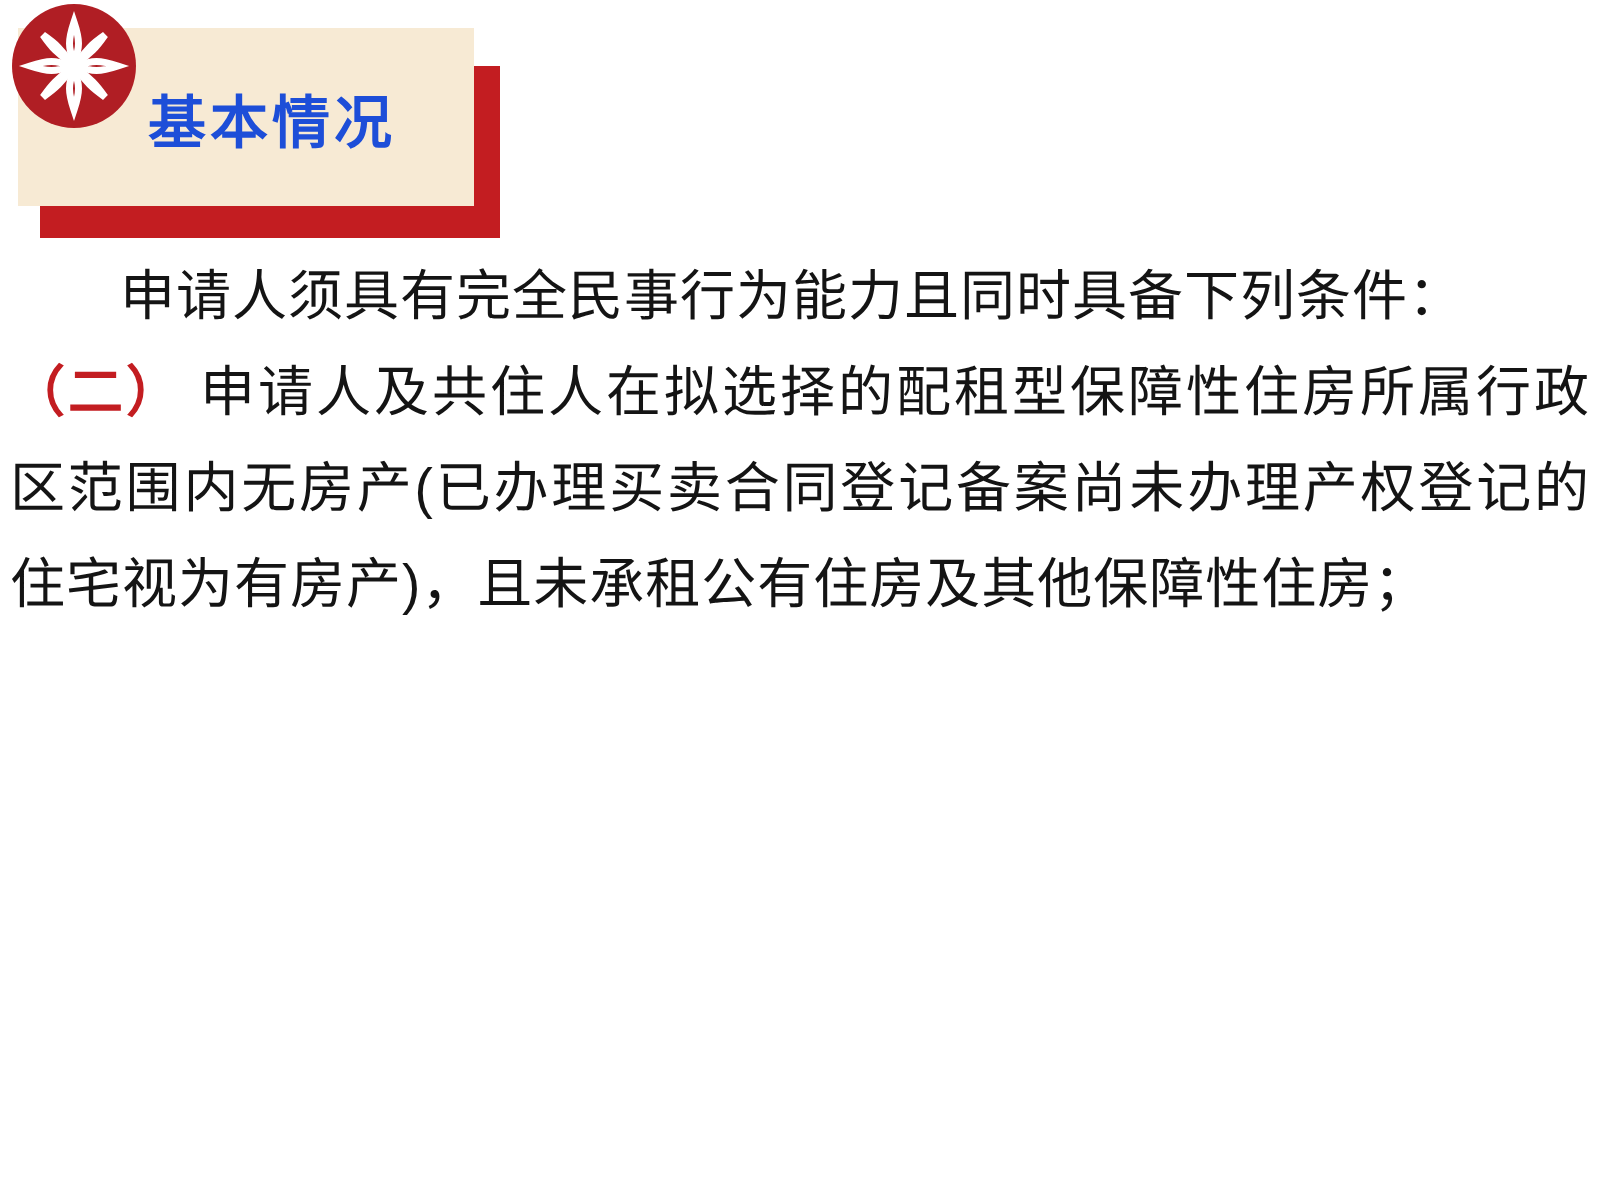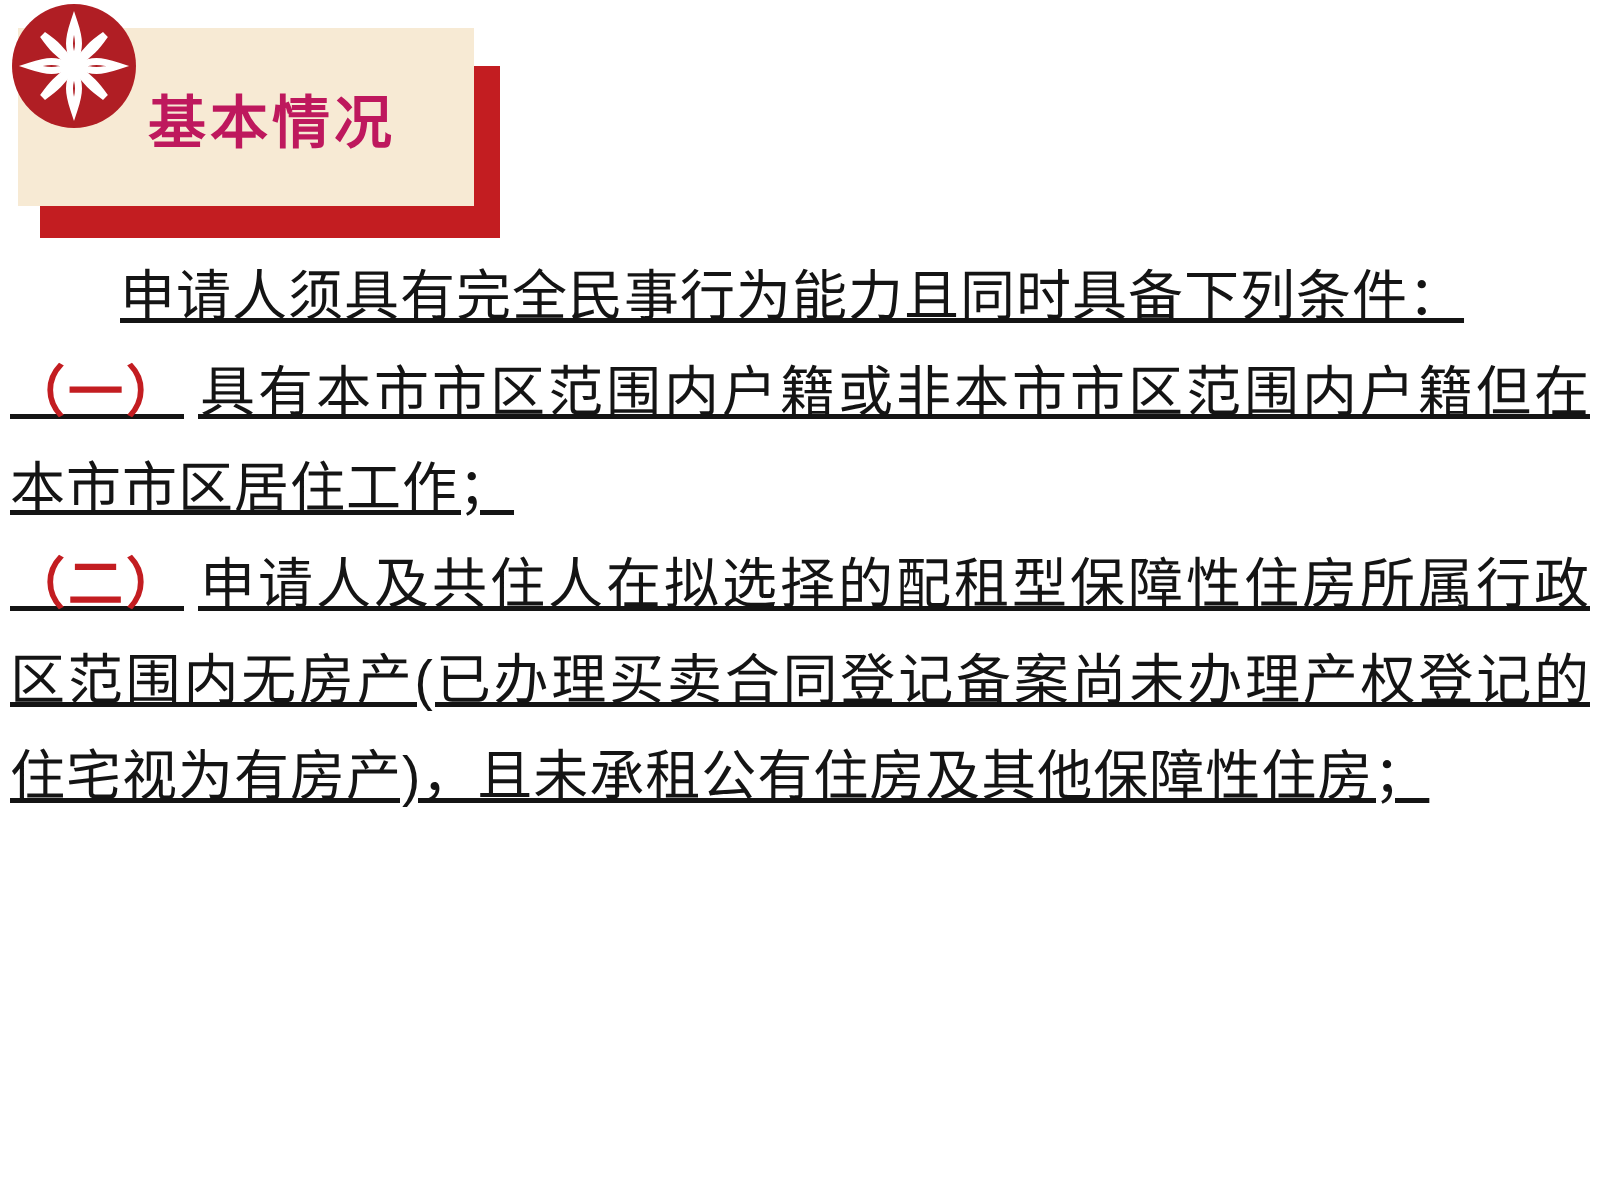--- a/index.html
+++ b/index.html
@@ -35,21 +35,21 @@
     width: 456px;
     height: 178px;
     background: #f7ead4;
   }
   .header-title {
     position: absolute;
     left: 148px;
     top: 94px;
     font-size: 58px;
     font-weight: bold;
-    color: #be185d;
+    color: #1d4ed8;
     letter-spacing: 4px;
     line-height: 1;
     white-space: nowrap;
   }
   .header-seal {
     position: absolute;
     left: 8px;
     top: 0px;
     width: 132px;
     height: 132px;
@@ -60,21 +60,20 @@
     padding: 0 10px 0 10px;
     font-size: 55px;
     line-height: 96px;
     letter-spacing: 1px;
     color: #141414;
   }
   .para {
     margin: 0;
     text-align: justify;
     text-justify: inter-ideograph;
-    text-decoration: underline;
   }
   .para.indent {
     text-indent: 110px;
   }
   .num {
     color: #c31d21;
     font-weight: bold;
   }
   .gap {
     display: inline-block;
@@ -103,22 +102,19 @@
       <circle cx="66" cy="66" r="8" fill="#ffffff"></circle>
     </svg>
   </div>
   <div class="header-title">基本情况</div>
 </div>
 
 <div class="content">
 
   <p class="para indent">申请人须具有完全民事行为能力且同时具备下列条件：</p>
 
-  <p class="para">
-    <span class="num">（一）</span><span class="gap"></span><span>具有本市市区范围内户籍或非本市市区范围内户籍但在本市市区居住工作；</span>
-  </p>
 
   <p class="para">
     <span class="num">（二）</span><span class="gap"></span><span>申请人及共住人在拟选择的配租型保障性住房所属行政区范围内无房产(已办理买卖合同登记备案尚未办理产权登记的住宅视为有房产)，且未承租公有住房及其他保障性住房；</span>
   </p>
 
 
 </div>
 
 </body></html>

